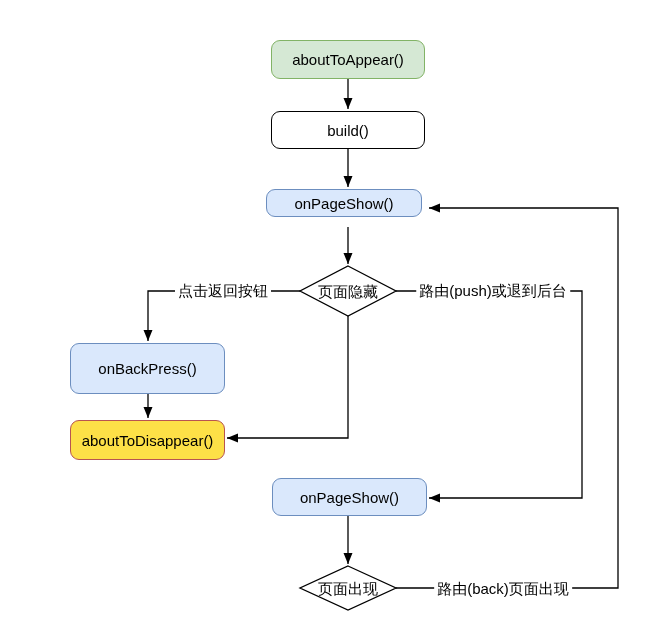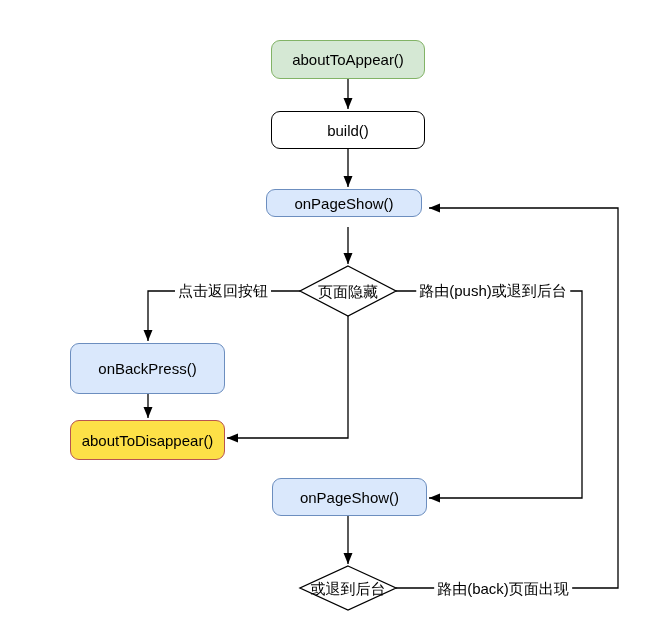--- a/index.html
+++ b/index.html
@@ -123,19 +123,19 @@
 
   <div class="node red n-about-to-disappear">
     <span>aboutToDisappear()</span>
   </div>
 
   <div class="node blue n-on-page-hide">
     <span>onPageShow()</span>
   </div>
 
   <div class="diamond-label l-page-appear">页面隐藏</div>
-  <div class="diamond-label l-page-hide">或退到后台</div>
+  <div class="diamond-label l-page-hide">页面出现</div>
 
   <div class="edge-label l-click-back">点击返回按钮</div>
   <div class="edge-label l-route-push">路由(push)或退到后台</div>
   <div class="edge-label l-route-back">路由(back)页面出现</div>
 
 </div>
 
 </body></html>

